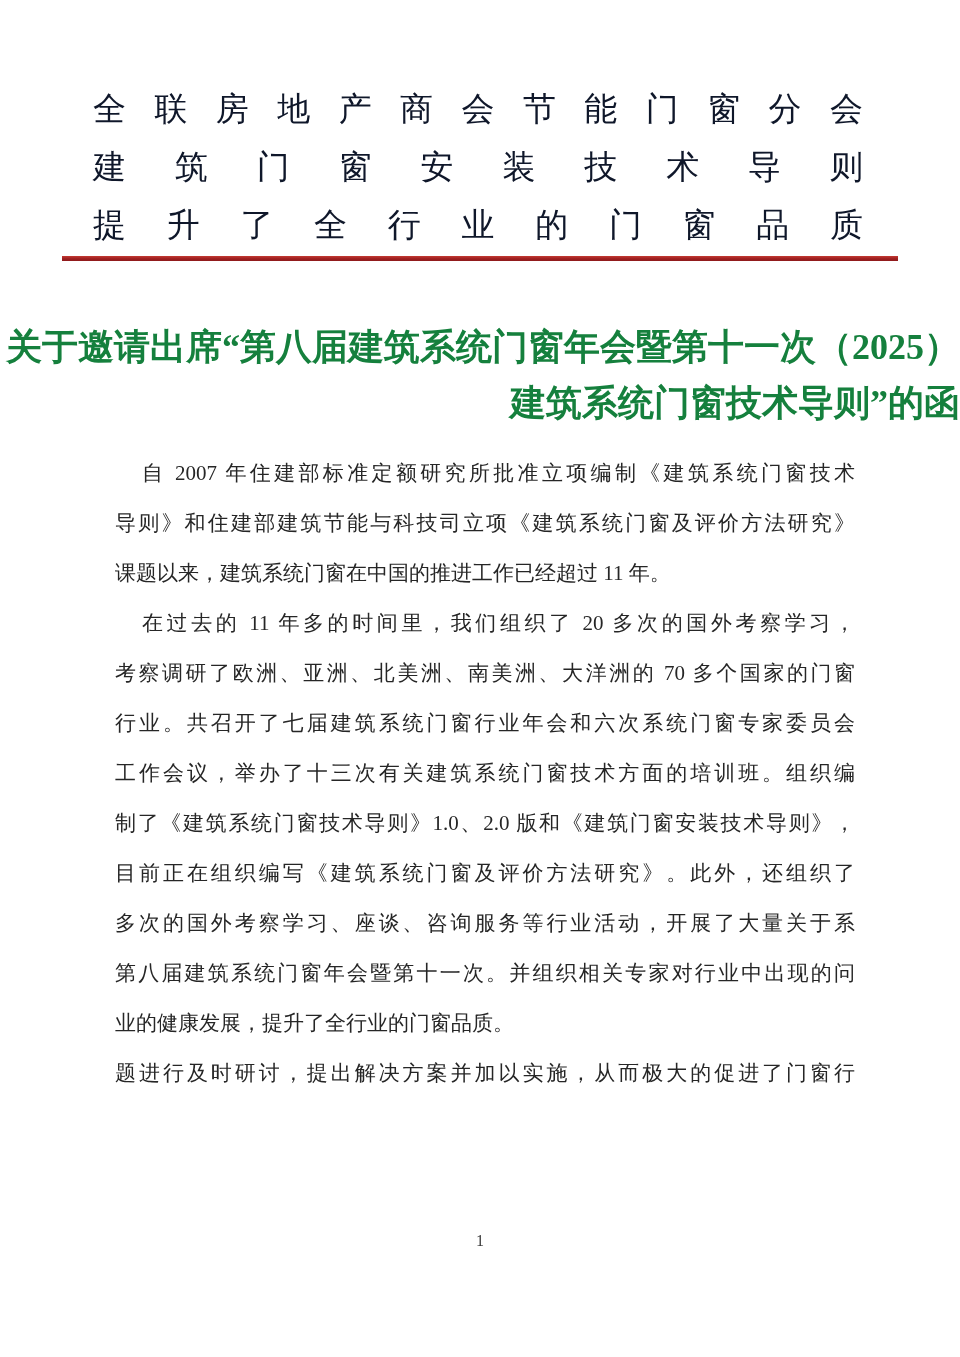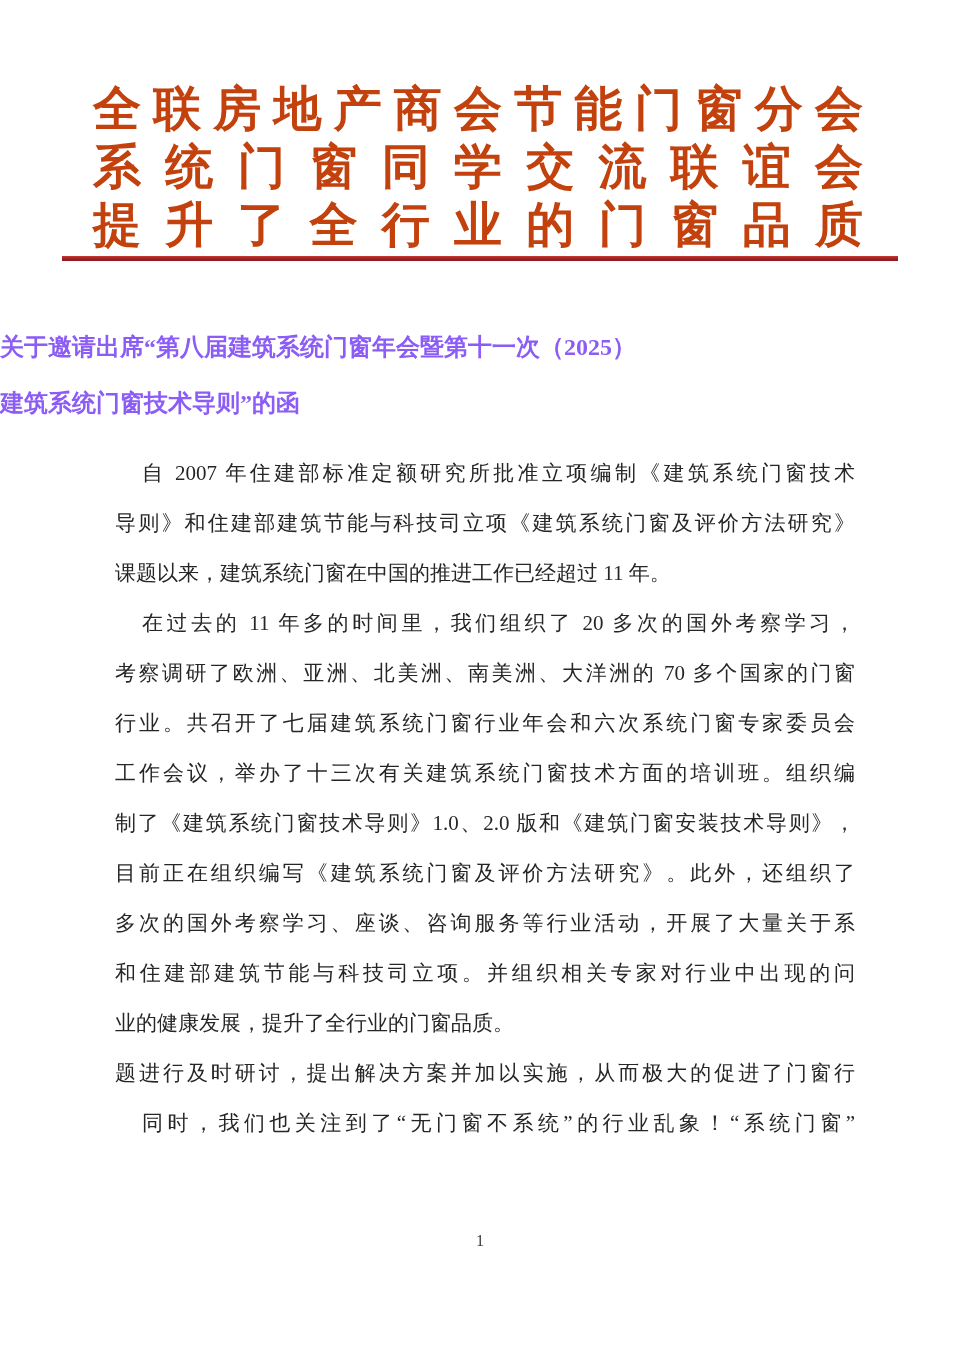--- a/index.html
+++ b/index.html
@@ -9,33 +9,33 @@
     background:#ffffff;
     font-family:"Liberation Serif","DejaVu Serif",serif;
     overflow:hidden;
   }
 
   
   .letterhead {
     position:absolute; left:93px; top:80px; width:770px;
   }
   .lh-line {
-    font-size:48px; font-weight:bold; color:#c2410c;
+    font-size:33px; font-weight:normal; color:#0f172a;
     line-height:58px; white-space:nowrap;
     text-align:justify; text-align-last:justify;
   }
   .rule {
     position:absolute; left:62px; top:256px; width:836px; height:5px;
     background:linear-gradient(to bottom, #C43A33 0%, #9E1E20 55%, #8E1A1C 100%);
   }
 
   
   .doc-title {
     position:absolute; left:0; top:319px; width:960px; margin:0;
-    text-align:left; font-size:24px; font-weight:bold; color:#8b5cf6;
+    text-align:right; font-size:36px; font-weight:bold; color:#15803d;
     line-height:56px;
   }
 
   
   .letter-body {
     position:absolute; left:115px; top:448px; width:740px;
     font-size:21px; color:#262626; line-height:50px;
   }
   .line { text-align:justify; text-align-last:left; }
   .line.full { text-align-last:justify; }
@@ -47,21 +47,21 @@
     text-align:center; font-size:16px; color:#3c3c3c;
   }
 </style>
 </head>
 <body>
 
 <div class="page">
 
   <header class="letterhead">
     <div class="lh-line">全联房地产商会节能门窗分会</div>
-    <div class="lh-line">系统门窗同学交流联谊会</div>
+    <div class="lh-line">建筑门窗安装技术导则</div>
     <div class="lh-line">提升了全行业的门窗品质</div>
   </header>
 
   <div class="rule"></div>
 
   <h1 class="doc-title">
     <div>关于邀请出席“第八届建筑系统门窗年会暨第十一次（2025）</div>
     <div>建筑系统门窗技术导则”的函</div>
   </h1>
 
@@ -69,21 +69,20 @@
     <div class="line indent full">自 2007 年住建部标准定额研究所批准立项编制《建筑系统门窗技术</div>
     <div class="line full">导则》和住建部建筑节能与科技司立项《建筑系统门窗及评价方法研究》</div>
     <div class="line">课题以来，建筑系统门窗在中国的推进工作已经超过 11 年。</div>
     <div class="line indent full">在过去的 11 年多的时间里，我们组织了 20 多次的国外考察学习，</div>
     <div class="line full">考察调研了欧洲、亚洲、北美洲、南美洲、大洋洲的 70 多个国家的门窗</div>
     <div class="line full">行业。共召开了七届建筑系统门窗行业年会和六次系统门窗专家委员会</div>
     <div class="line full">工作会议，举办了十三次有关建筑系统门窗技术方面的培训班。组织编</div>
     <div class="line full">制了《建筑系统门窗技术导则》1.0、2.0 版和《建筑门窗安装技术导则》，</div>
     <div class="line full">目前正在组织编写《建筑系统门窗及评价方法研究》。此外，还组织了</div>
     <div class="line full">多次的国外考察学习、座谈、咨询服务等行业活动，开展了大量关于系</div>
-    <div class="line full">和住建部建筑节能与科技司立项。并组织相关专家对行业中出现的问</div>
+    <div class="line full">第八届建筑系统门窗年会暨第十一次。并组织相关专家对行业中出现的问</div>
     <div class="line">业的健康发展，提升了全行业的门窗品质。</div>
     <div class="line full">题进行及时研讨，提出解决方案并加以实施，从而极大的促进了门窗行</div>
-    <div class="line indent full">同时，我们也关注到了“无门窗不系统”的行业乱象！“系统门窗”</div>
   </main>
 
   <footer class="page-number">1</footer>
 
 </div>
 
 </body></html>

